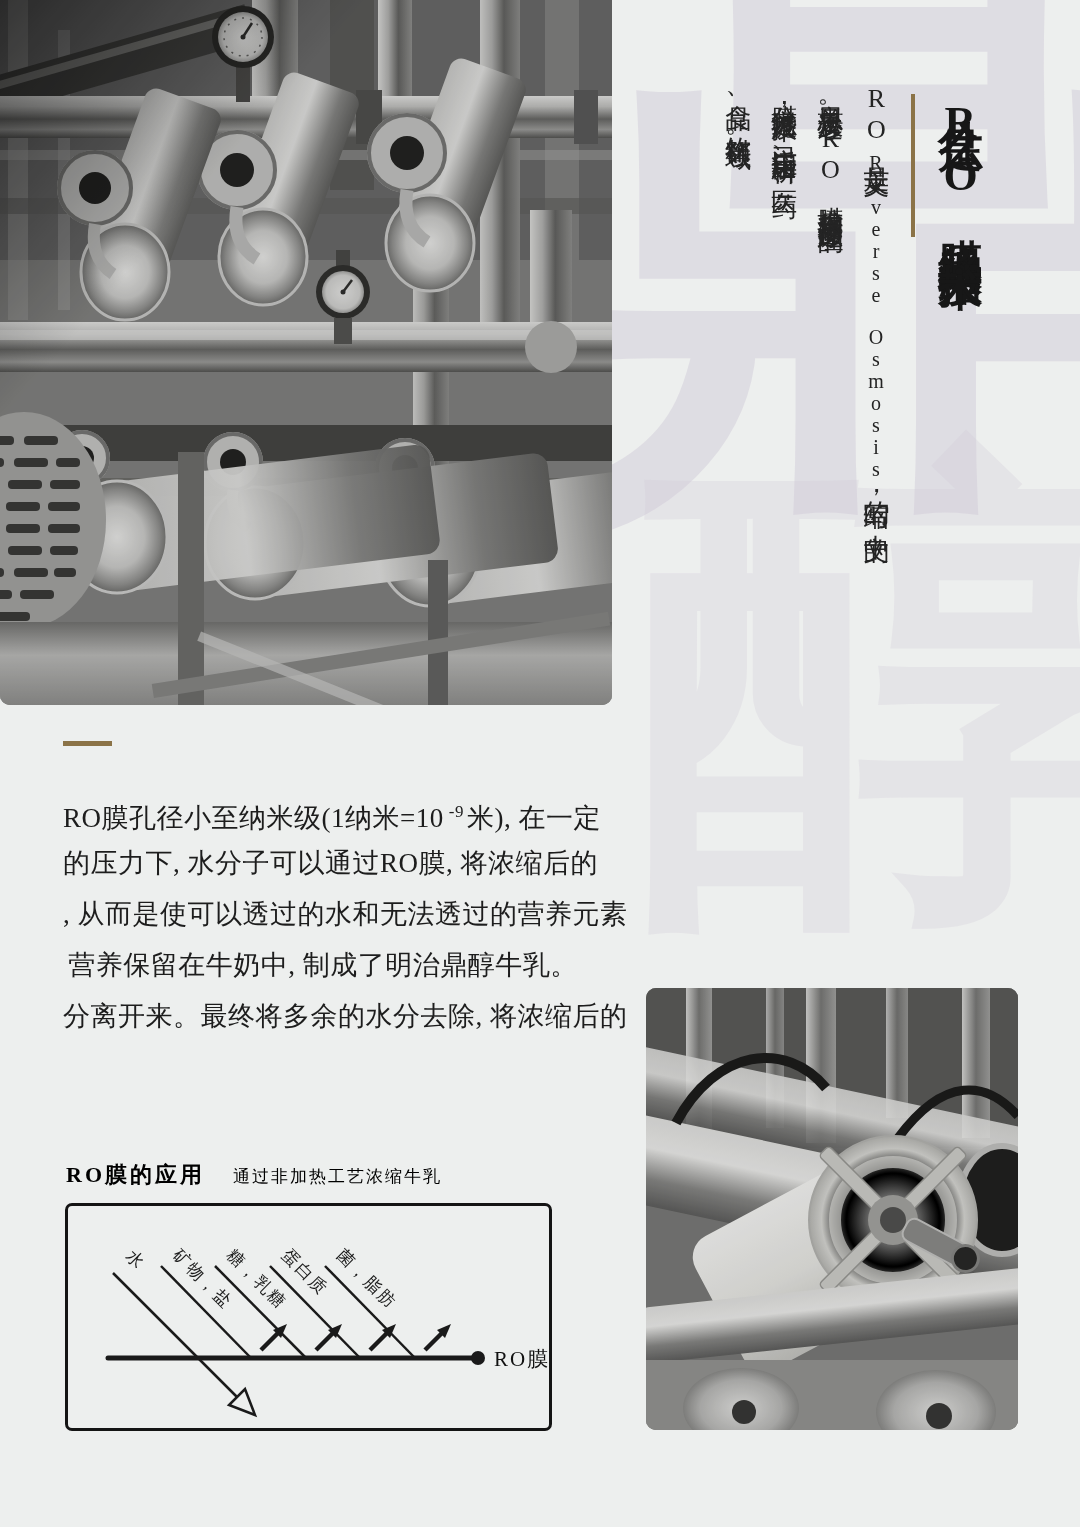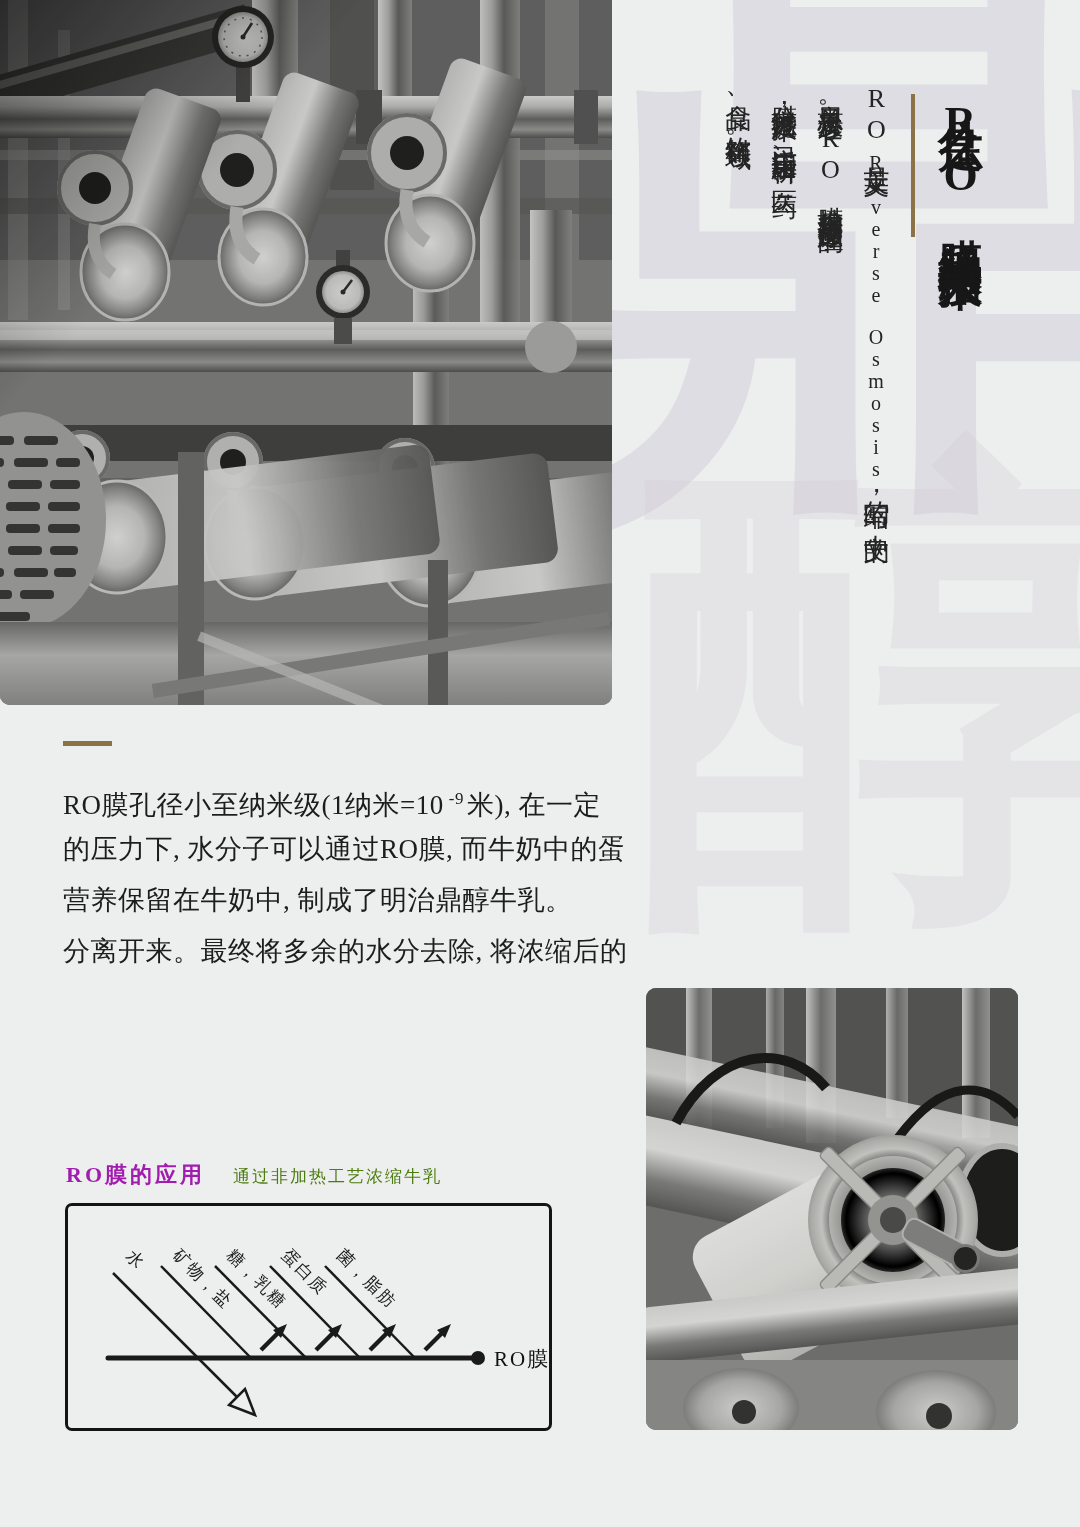--- a/index.html
+++ b/index.html
@@ -33,27 +33,27 @@
   .v-col{
     writing-mode:vertical-rl;text-orientation:upright;
     font-size:26px;letter-spacing:2px;color:#242424;line-height:1.08;
   }
   .v-col .latin-run{font-size:20px;letter-spacing:0;}
 
   
   .gold-hline{position:absolute;z-index:2;left:63px;top:741px;width:49px;height:5px;background:#8b7347;}
   .paragraph{position:absolute;z-index:2;left:63px;top:780px;width:520px;
     font-size:27px;color:#1d1d1d;letter-spacing:0.5px;}
-  .para-line{height:51px;line-height:37px;white-space:nowrap;}
+  .para-line{height:51px;line-height:64px;white-space:nowrap;text-align:center;}
   .para-line sup{font-size:17px;vertical-align:super;margin:0 3px 0 5px;}
 
   
   .diagram-head{position:absolute;z-index:2;left:66px;top:1160px;display:flex;align-items:baseline;gap:28px;}
-  .diagram-title{font-size:22px;font-weight:bold;color:#a21caf;letter-spacing:3px;}
-  .diagram-subtitle{font-size:17px;color:#4d7c0f;letter-spacing:2px;text-align:center;}
+  .diagram-title{font-size:22px;font-weight:bold;color:#000000;letter-spacing:3px;}
+  .diagram-subtitle{font-size:17px;color:#000000;letter-spacing:2px;text-align:center;}
   .diagram-box{position:absolute;z-index:2;left:65px;top:1203px;width:481px;height:222px;
     border:3px solid #141414;border-radius:7px;}
   .diagram-box svg{display:block;}
 
   
   .photo-br{position:absolute;left:646px;top:988px;width:372px;height:442px;z-index:2;
     border-radius:10px;overflow:hidden;background:#7a7a78;}
   .photo-br svg{display:block;}
 </style>
 </head>
@@ -268,21 +268,22 @@
     <div class="v-col"><span>RO是英文</span><span class="latin-run">Reverse　Osmosis</span><span>的缩写，中文的</span></div>
     <div class="v-col">意思是反渗透。RO膜技术是利用反渗透原理的</div>
     <div class="v-col">膜分离过滤技术，已广泛运用于科研、医药、</div>
     <div class="v-col">食品、饮料等领域。</div>
   </div>
 
   <div class="gold-hline"></div>
 
   <div class="paragraph">
     <div class="para-line"><span>RO膜孔径小至纳米级(1纳米=10</span><sup>-9</sup><span>米), 在一定</span></div>
-    <div class="para-line">的压力下, 水分子可以通过RO膜, 而牛奶中的蛋</div>
+    <div class="para-line">的压力下, 水分子可以通过RO膜, 将浓缩后的</div>
+    <div class="para-line">, 从而是使可以透过的水和无法透过的营养元素</div>
     <div class="para-line">营养保留在牛奶中, 制成了明治鼎醇牛乳。</div>
     <div class="para-line">分离开来。最终将多余的水分去除, 将浓缩后的</div>
   </div>
 
   <div class="diagram-head">
     <span class="diagram-title">RO膜的应用</span>
     <span class="diagram-subtitle">通过非加热工艺浓缩牛乳</span>
   </div>
 
   <div class="diagram-box">

